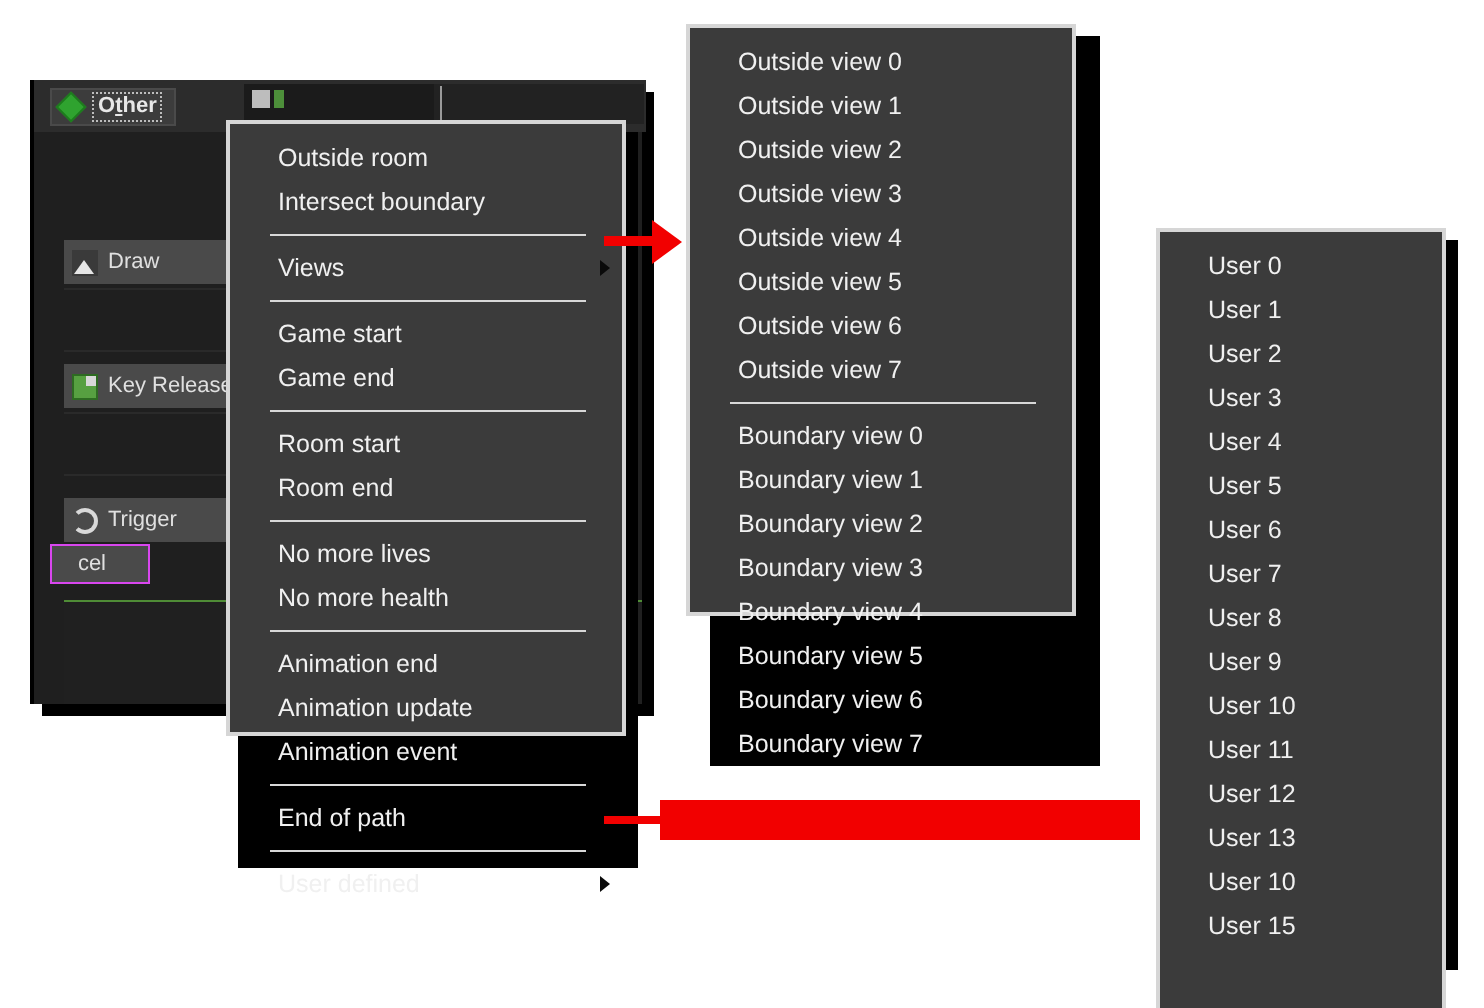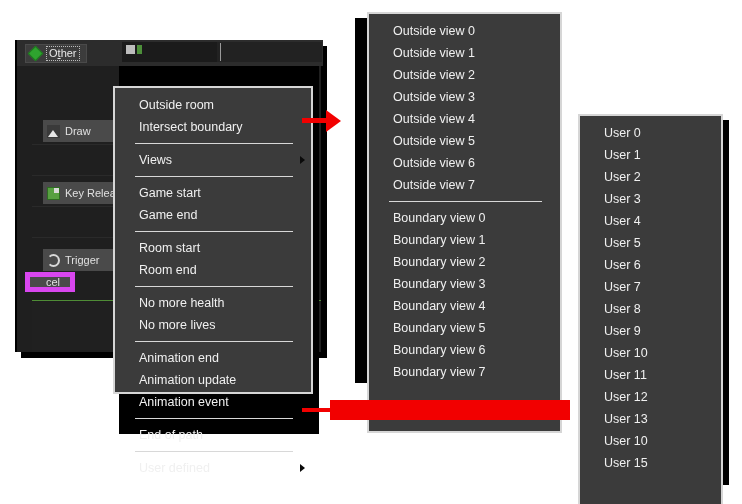--- a/index.html
+++ b/index.html
@@ -53,20 +53,21 @@
     left: 8px;
     top: 4px;
     height: 19px;
     padding: 0 6px 0 4px;
     background: #3c3c3c;
     display: flex;
     align-items: center;
     gap: 5px;
     border: 1px solid #4a4a4a;
     box-sizing: border-box;
+    font-weight: bold;
   }
   .diamond-icon {
     width: 11px;
     height: 11px;
     background: #2fa32f;
     transform: rotate(45deg);
     border: 1px solid #1d7a1d;
     box-sizing: border-box;
     flex: 0 0 auto;
   }
@@ -110,21 +111,21 @@
   #bg-toolbar-icon2 {
     position: absolute;
     left: 15px; top: 3px;
     width: 5px; height: 9px;
     background: #4d8f3a;
   }
 
   
   .evt-button {
     position: absolute;
-    left: 26px;
+    left: 15px;
     width: 95px;
     height: 22px;
     background: #4a4a4a;
     display: flex;
     align-items: center;
     gap: 5px;
     padding-left: 4px;
     box-sizing: border-box;
     color: #e0e0e0;
     font-size: 11px;
@@ -183,28 +184,28 @@
   #div-4 { top: 197px; }
 
   
   #cancel-button {
     position: absolute;
     left: 8px;
     top: 232px;
     width: 50px;
     height: 20px;
     background: #4a4a4a;
-    border: 5px solid #d946ef;
+    border: 1px solid #d946ef;
     box-sizing: border-box;
     color: #e0e0e0;
     font-size: 11px;
     display: flex;
     align-items: center;
     justify-content: flex-end;
-    padding-right: 10px;
+    padding-right: 21px;
   }
 
   
   #green-rule {
     position: absolute;
     left: 15px;
     top: 260px;
     width: 289px;
     height: 1px;
     background: #4f8c36;
@@ -249,34 +250,33 @@
     border-top: 4px solid transparent;
     border-bottom: 4px solid transparent;
     border-left: 5px solid #0a0a0a;
   }
 
   #menu-other {
     left: 113px;
     top: 60px;
     width: 200px;
     height: 308px;
-    margin-top: 26px;
   }
   #menu-other-shadow {
     left: 119px;
     top: 66px;
     width: 200px;
     height: 368px;
   }
 
   #menu-views {
-    left: 367px;
+    left: 343px;
     top: 12px;
     width: 195px;
-    height: 421px;
+    height: 296px;
   }
   #menu-views-shadow {
     left: 355px;
     top: 18px;
     width: 195px;
     height: 365px;
   }
 
   #menu-user {
     left: 578px;
@@ -363,22 +363,22 @@
     <div class="menu-item"><span>Intersect boundary</span></div>
     <div class="menu-sep"></div>
     <div class="menu-item"><span>Views</span><span class="submenu-arrow"></span></div>
     <div class="menu-sep"></div>
     <div class="menu-item"><span>Game start</span></div>
     <div class="menu-item"><span>Game end</span></div>
     <div class="menu-sep"></div>
     <div class="menu-item"><span>Room start</span></div>
     <div class="menu-item"><span>Room end</span></div>
     <div class="menu-sep"></div>
+    <div class="menu-item"><span>No more lives</span></div>
     <div class="menu-item"><span>No more health</span></div>
-    <div class="menu-item"><span>No more lives</span></div>
     <div class="menu-sep"></div>
     <div class="menu-item"><span>Animation end</span></div>
     <div class="menu-item"><span>Animation update</span></div>
     <div class="menu-item"><span>Animation event</span></div>
     <div class="menu-sep"></div>
     <div class="menu-item"><span>End of path</span></div>
     <div class="menu-sep"></div>
     <div class="menu-item"><span>User defined</span><span class="submenu-arrow"></span></div>
   </div>
 

